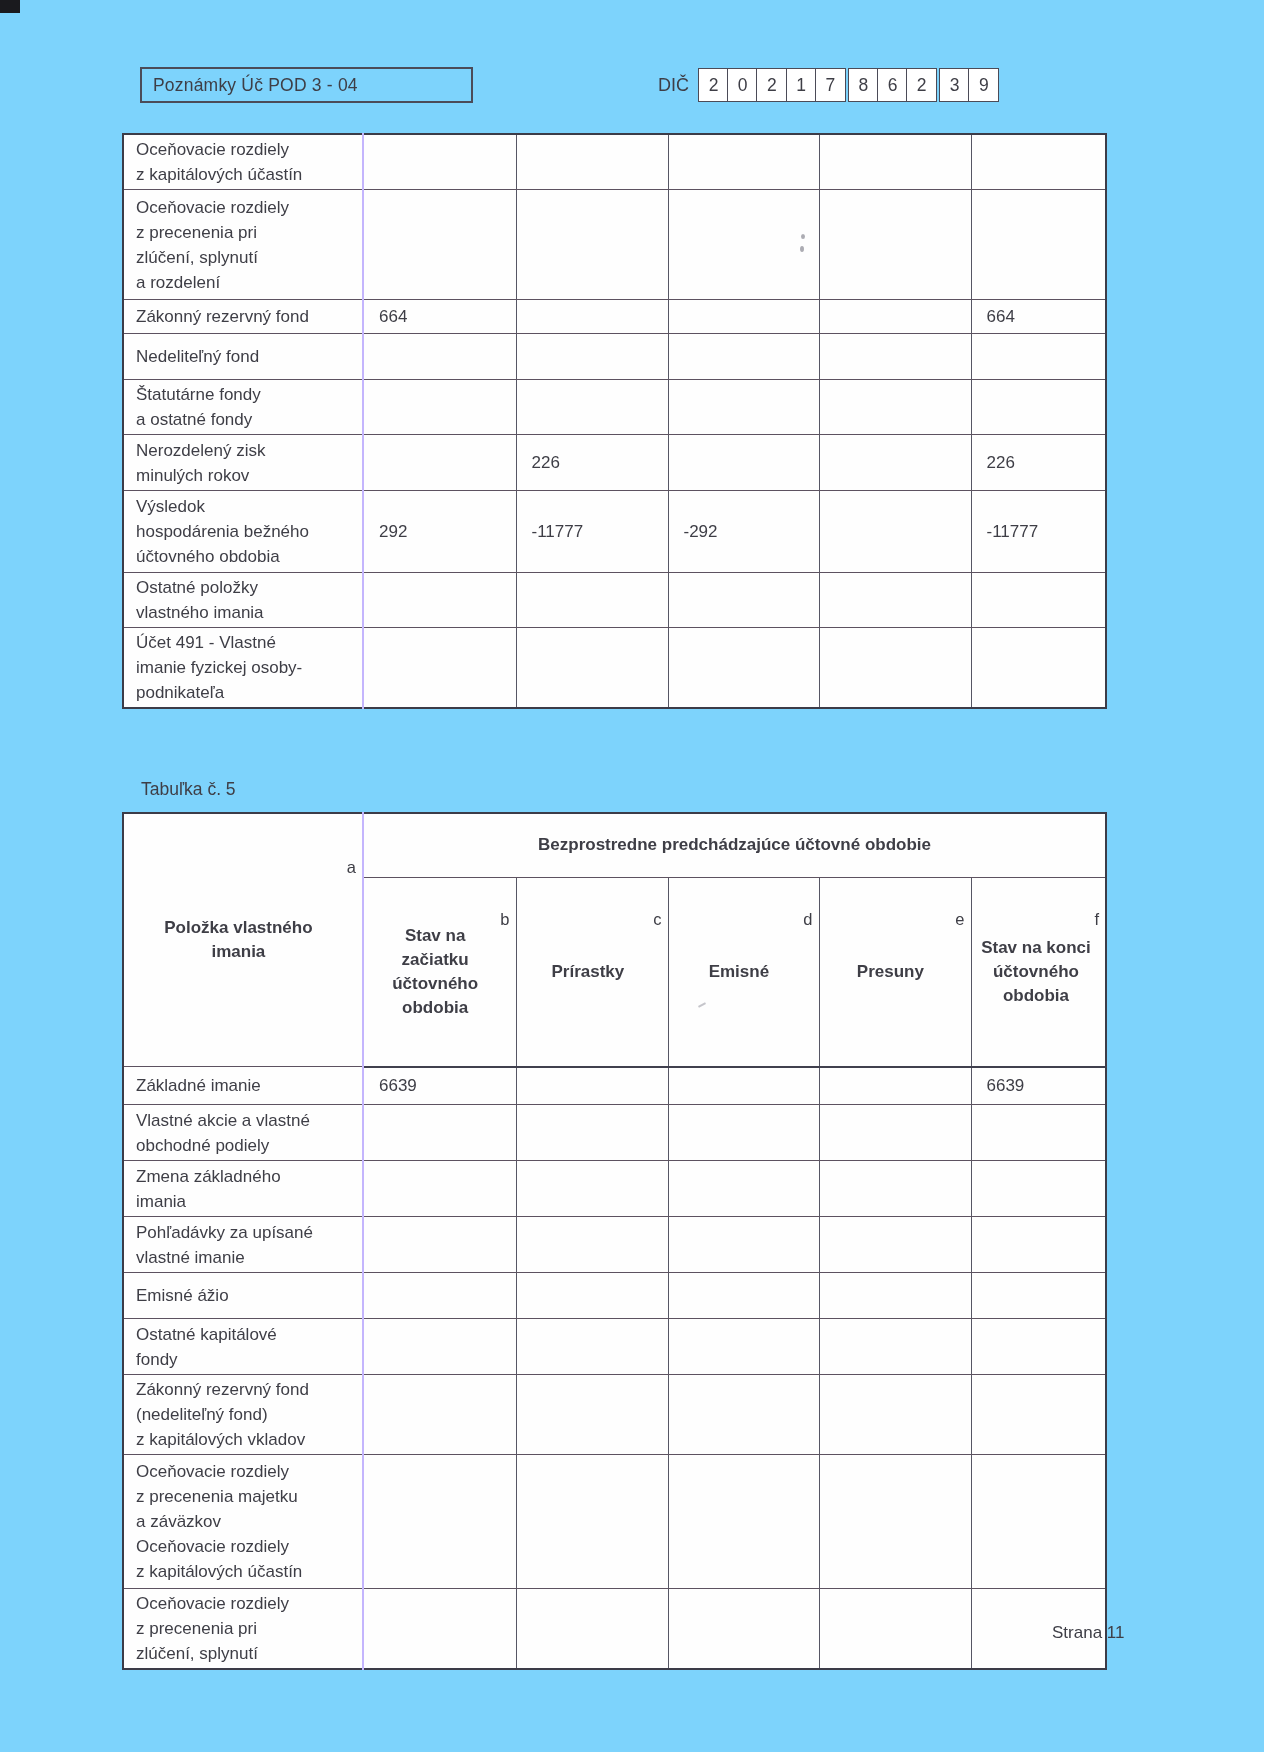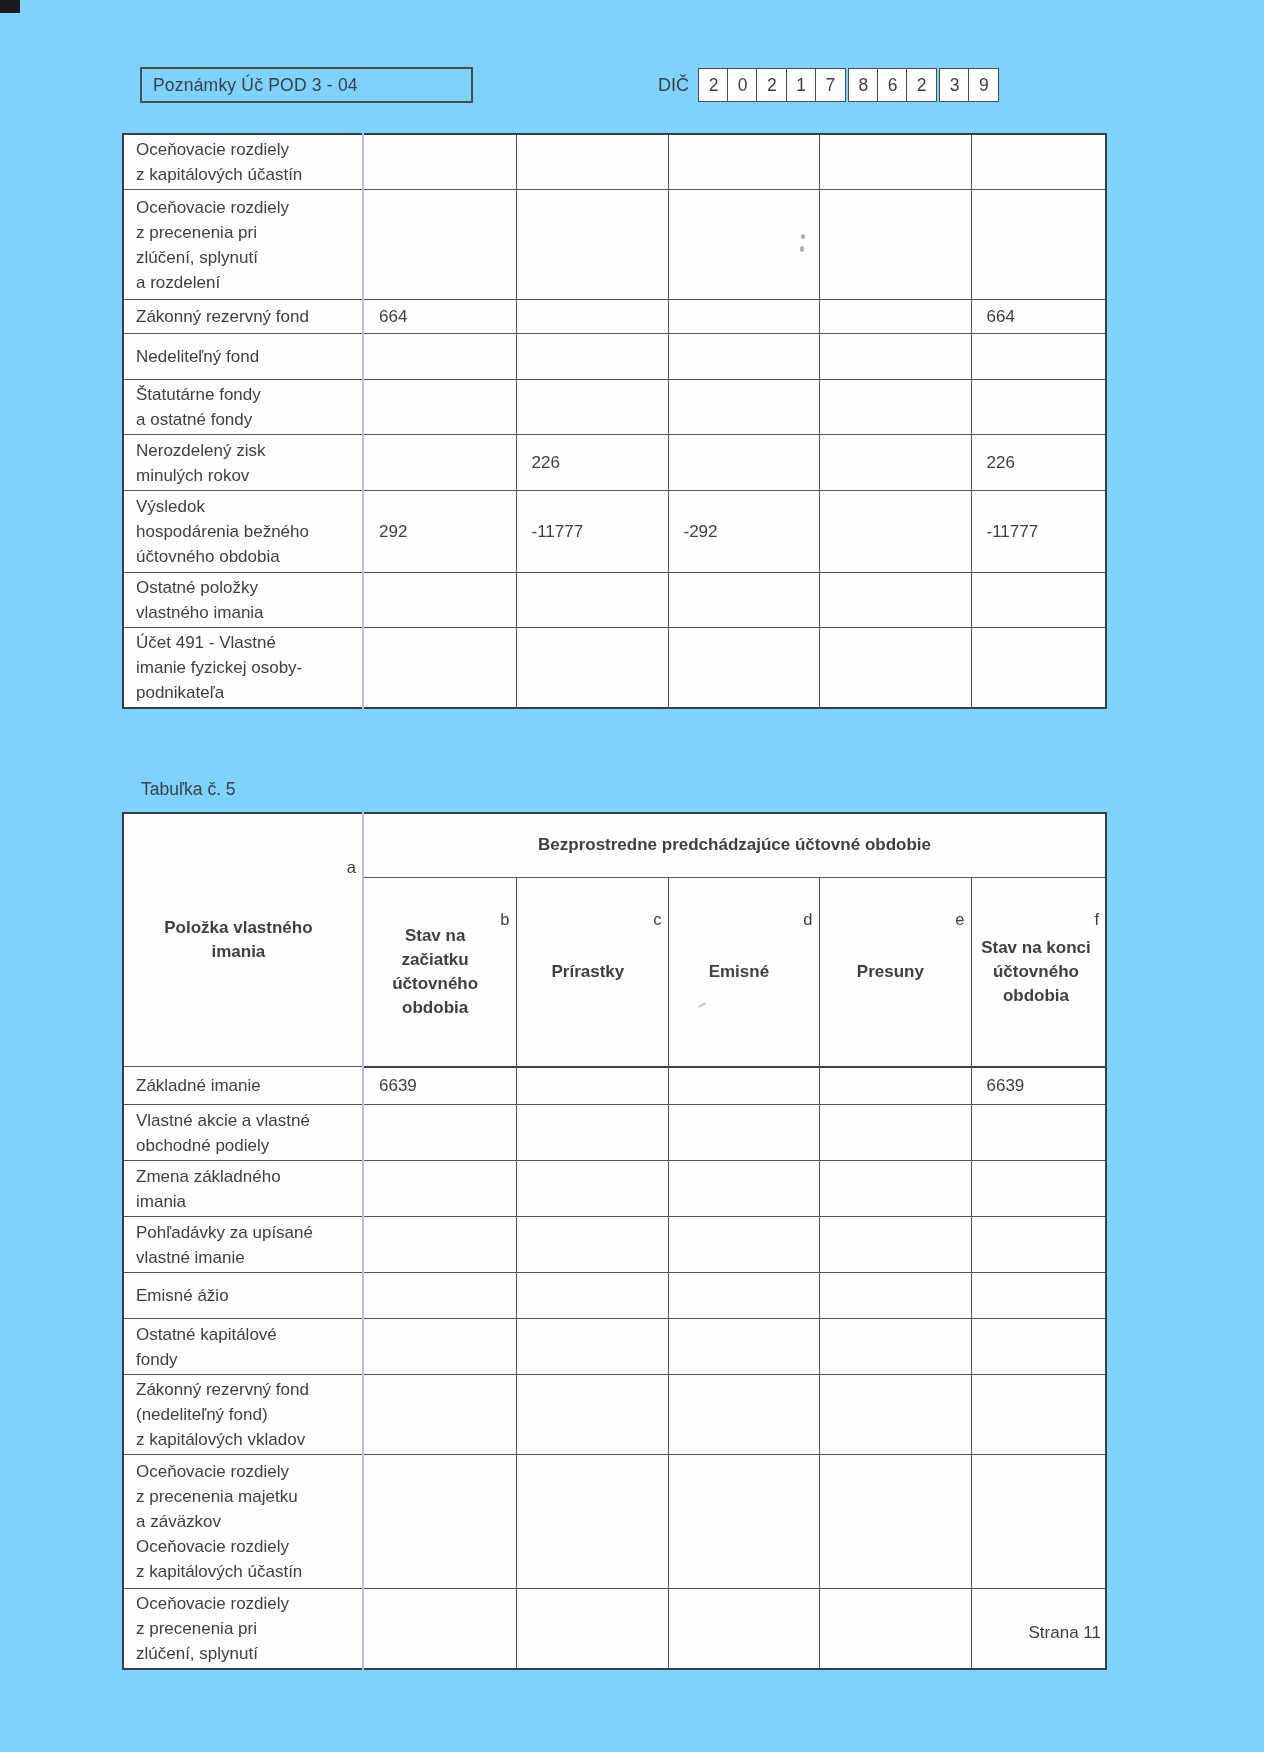--- a/index.html
+++ b/index.html
@@ -51,21 +51,21 @@
   
   td.h { font-weight:bold; text-align:center; padding:16px 6px; }
   tr.hdr2 td { border-bottom-width:2px; border-bottom-color:#40404e; }
   .hin { display:flex; flex-direction:row; justify-content:space-between; }
   .hin.sub { height:124px; }
   .hin.cola { height:170px; }
   .ht { flex:1; display:flex; align-items:center; justify-content:center; white-space:pre-line; line-height:24px; }
   .hl { font-weight:400; padding-bottom:1px; font-size:16.5px; }
 
   .t2-caption { position:absolute; left:141px; top:779px; font-size:17.5px; }
-  .page-num { position:absolute; left:991px; top:1623px; width:110px; text-align:right; font-size:17px; }
+  .page-num { position:absolute; left:1052px; top:1623px; width:110px; text-align:left; font-size:17px; }
 
   
   .dot { position:absolute; width:4px; height:5px; background:#90909a; border-radius:50%; opacity:.75; }
   .dot.d1 { left:801px; top:234px; }
   .dot.d2 { left:800px; top:246px; height:6px; }
   .tick { position:absolute; left:698px; top:1004px; width:8px; height:2px; background:#b6b6be; transform:rotate(-28deg); opacity:.8; }
 </style>
 </head>
 <body>
 

